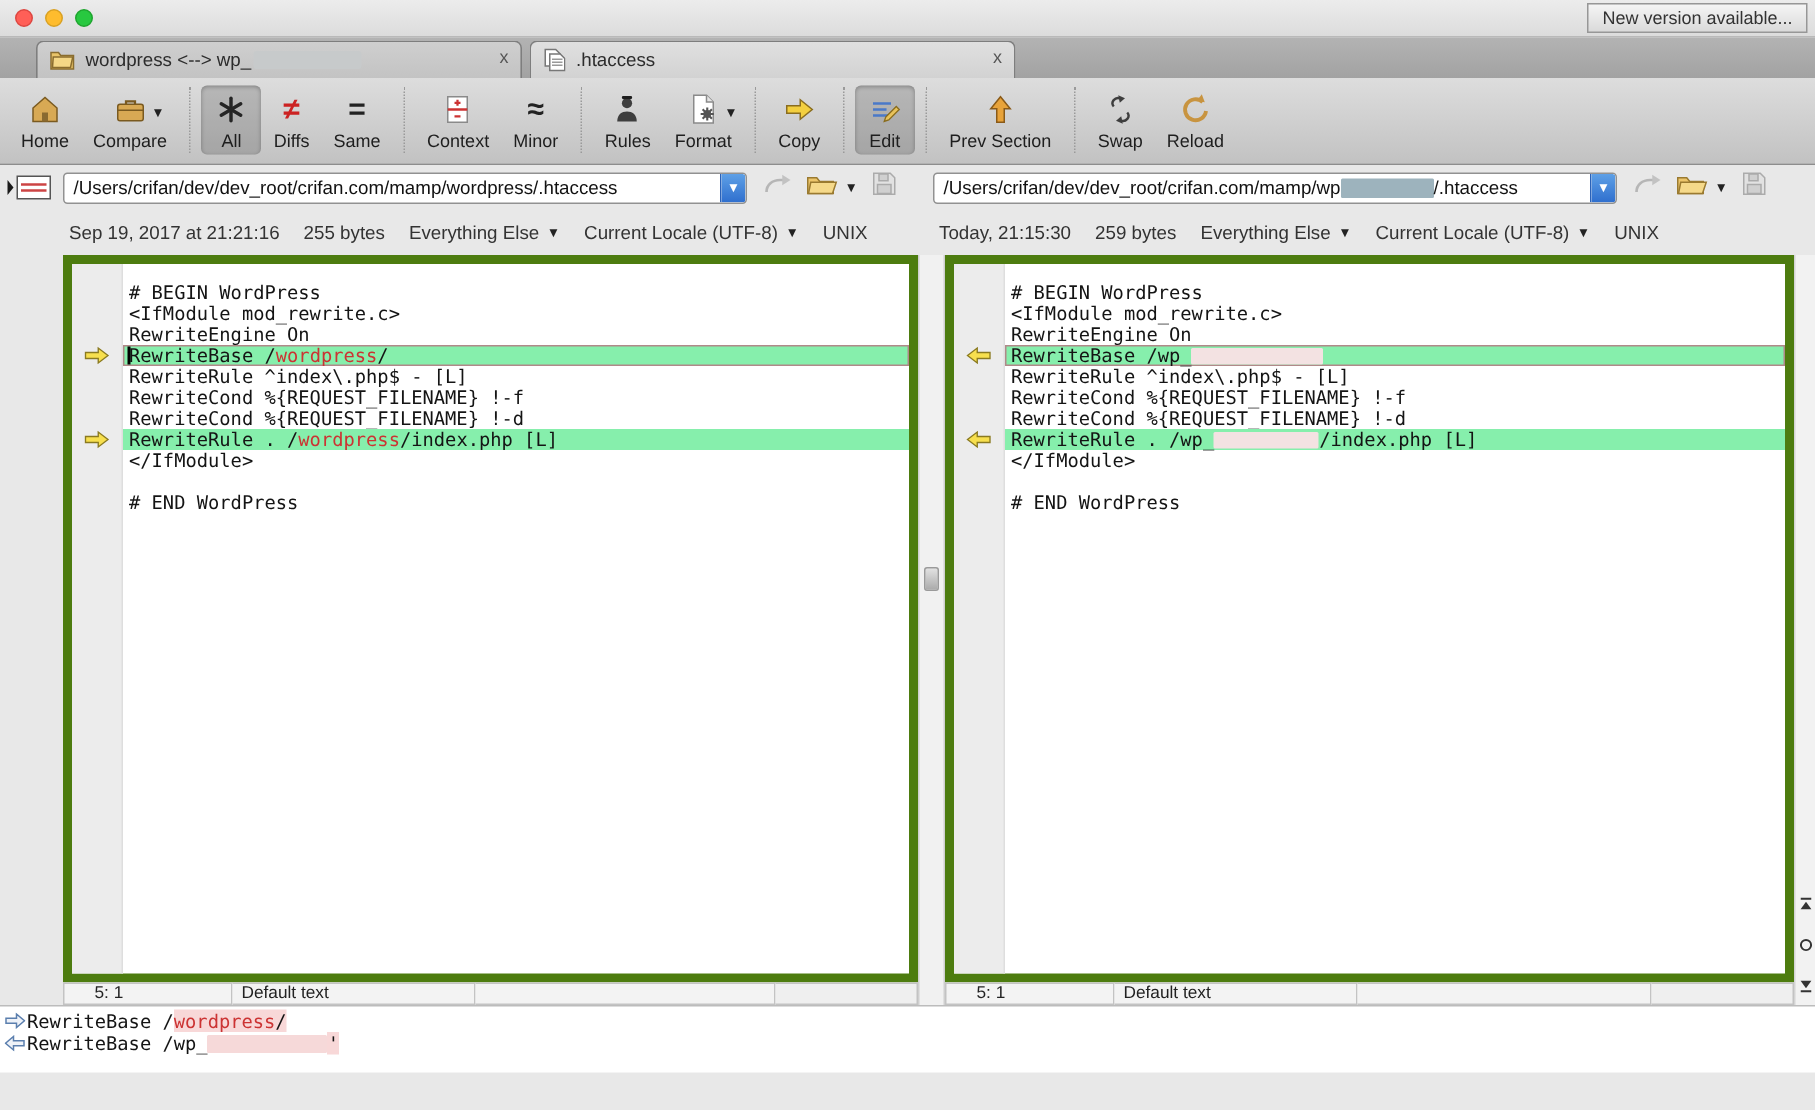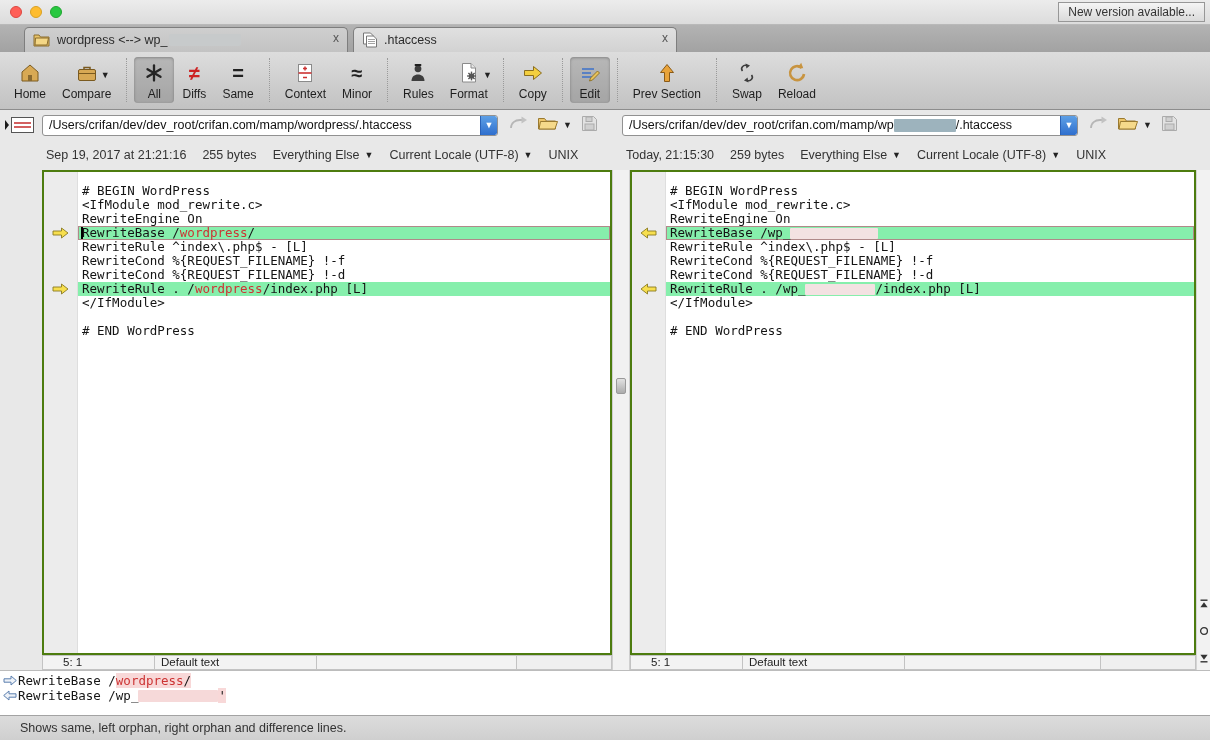--- a/index.html
+++ b/index.html
@@ -56,21 +56,21 @@
   
   .inforow { height:30px; display:flex; align-items:center; font-size:12.5px; color:#333; background:#e8e8e8; }
   .info-half { display:flex; align-items:center; gap:16px; }
   .info-half.left { width:620px; padding-left:46px; }
   .info-half.right { flex:1; padding-left:6px; }
   .info-dd { display:inline-flex; align-items:center; gap:5px; }
   .info-dd .caret-dn { font-size:9px; color:#222; }
 
   
   .main { position:relative; height:500px; background:#e8e8e8; }
-  .pane { position:absolute; top:0; height:485px; background:#fff; border:2px solid #4d7c0f; display:flex; }
+  .pane { position:absolute; top:0; height:485px; background:#fff; border:6px solid #4d7c0f; display:flex; }
   .pane.pleft { left:42px; width:570px; }
   .pane.pright { left:630px; width:566px; }
   .gutter { width:34px; background:#ececec; border-right:1px solid #dedede; padding-top:12px; }
   .grow { height:14px; display:flex; align-items:center; justify-content:center; }
   .code { flex:1; padding-top:12px; overflow:hidden; font-family:"DejaVu Sans Mono", monospace; font-size:12.5px; color:#141414; }
   .cline { position:relative; height:14px; line-height:14px; white-space:pre; padding-left:4px; }
   .cline.hl-line { background:#86efac; }
   .cline.current { box-shadow:inset 0 0 0 1px #b08989; }
   .seg.diff { color:#cc3333; }
   .caret { position:absolute; left:3px; top:1px; width:2px; height:12px; background:#000; }
@@ -500,17 +500,14 @@
 
   <div class="detail" id="detail">
       <div class="dline"><span class="darrow"><svg width="14" height="11" viewBox="0 0 14 11">
             <path d="M1 3.8h7V1l5.3 4.5L8 10V7.2H1z" fill="#eef2f8" stroke="#5b7fae" stroke-width="1"></path>
           </svg></span><span class="seg">RewriteBase /</span><span class="seg diff hl">wordpress</span><span class="seg hl">/</span></div>
       <div class="dline"><span class="darrow"><svg width="14" height="11" viewBox="0 0 14 11">
             <path transform="translate(14,0) scale(-1,1)" d="M1 3.8h7V1l5.3 4.5L8 10V7.2H1z" fill="#eef2f8" stroke="#5b7fae" stroke-width="1"></path>
           </svg></span><span class="seg">RewriteBase /wp_</span><span class="detail-redact" style="width: 80px;"></span><span class="seg hl">'</span></div>
     </div>
 
-  <div class="statusbar">
-    <span>Shows same, left orphan, right orphan and difference lines.</span>
-  </div>
 
 </div>
 
 </body></html>

